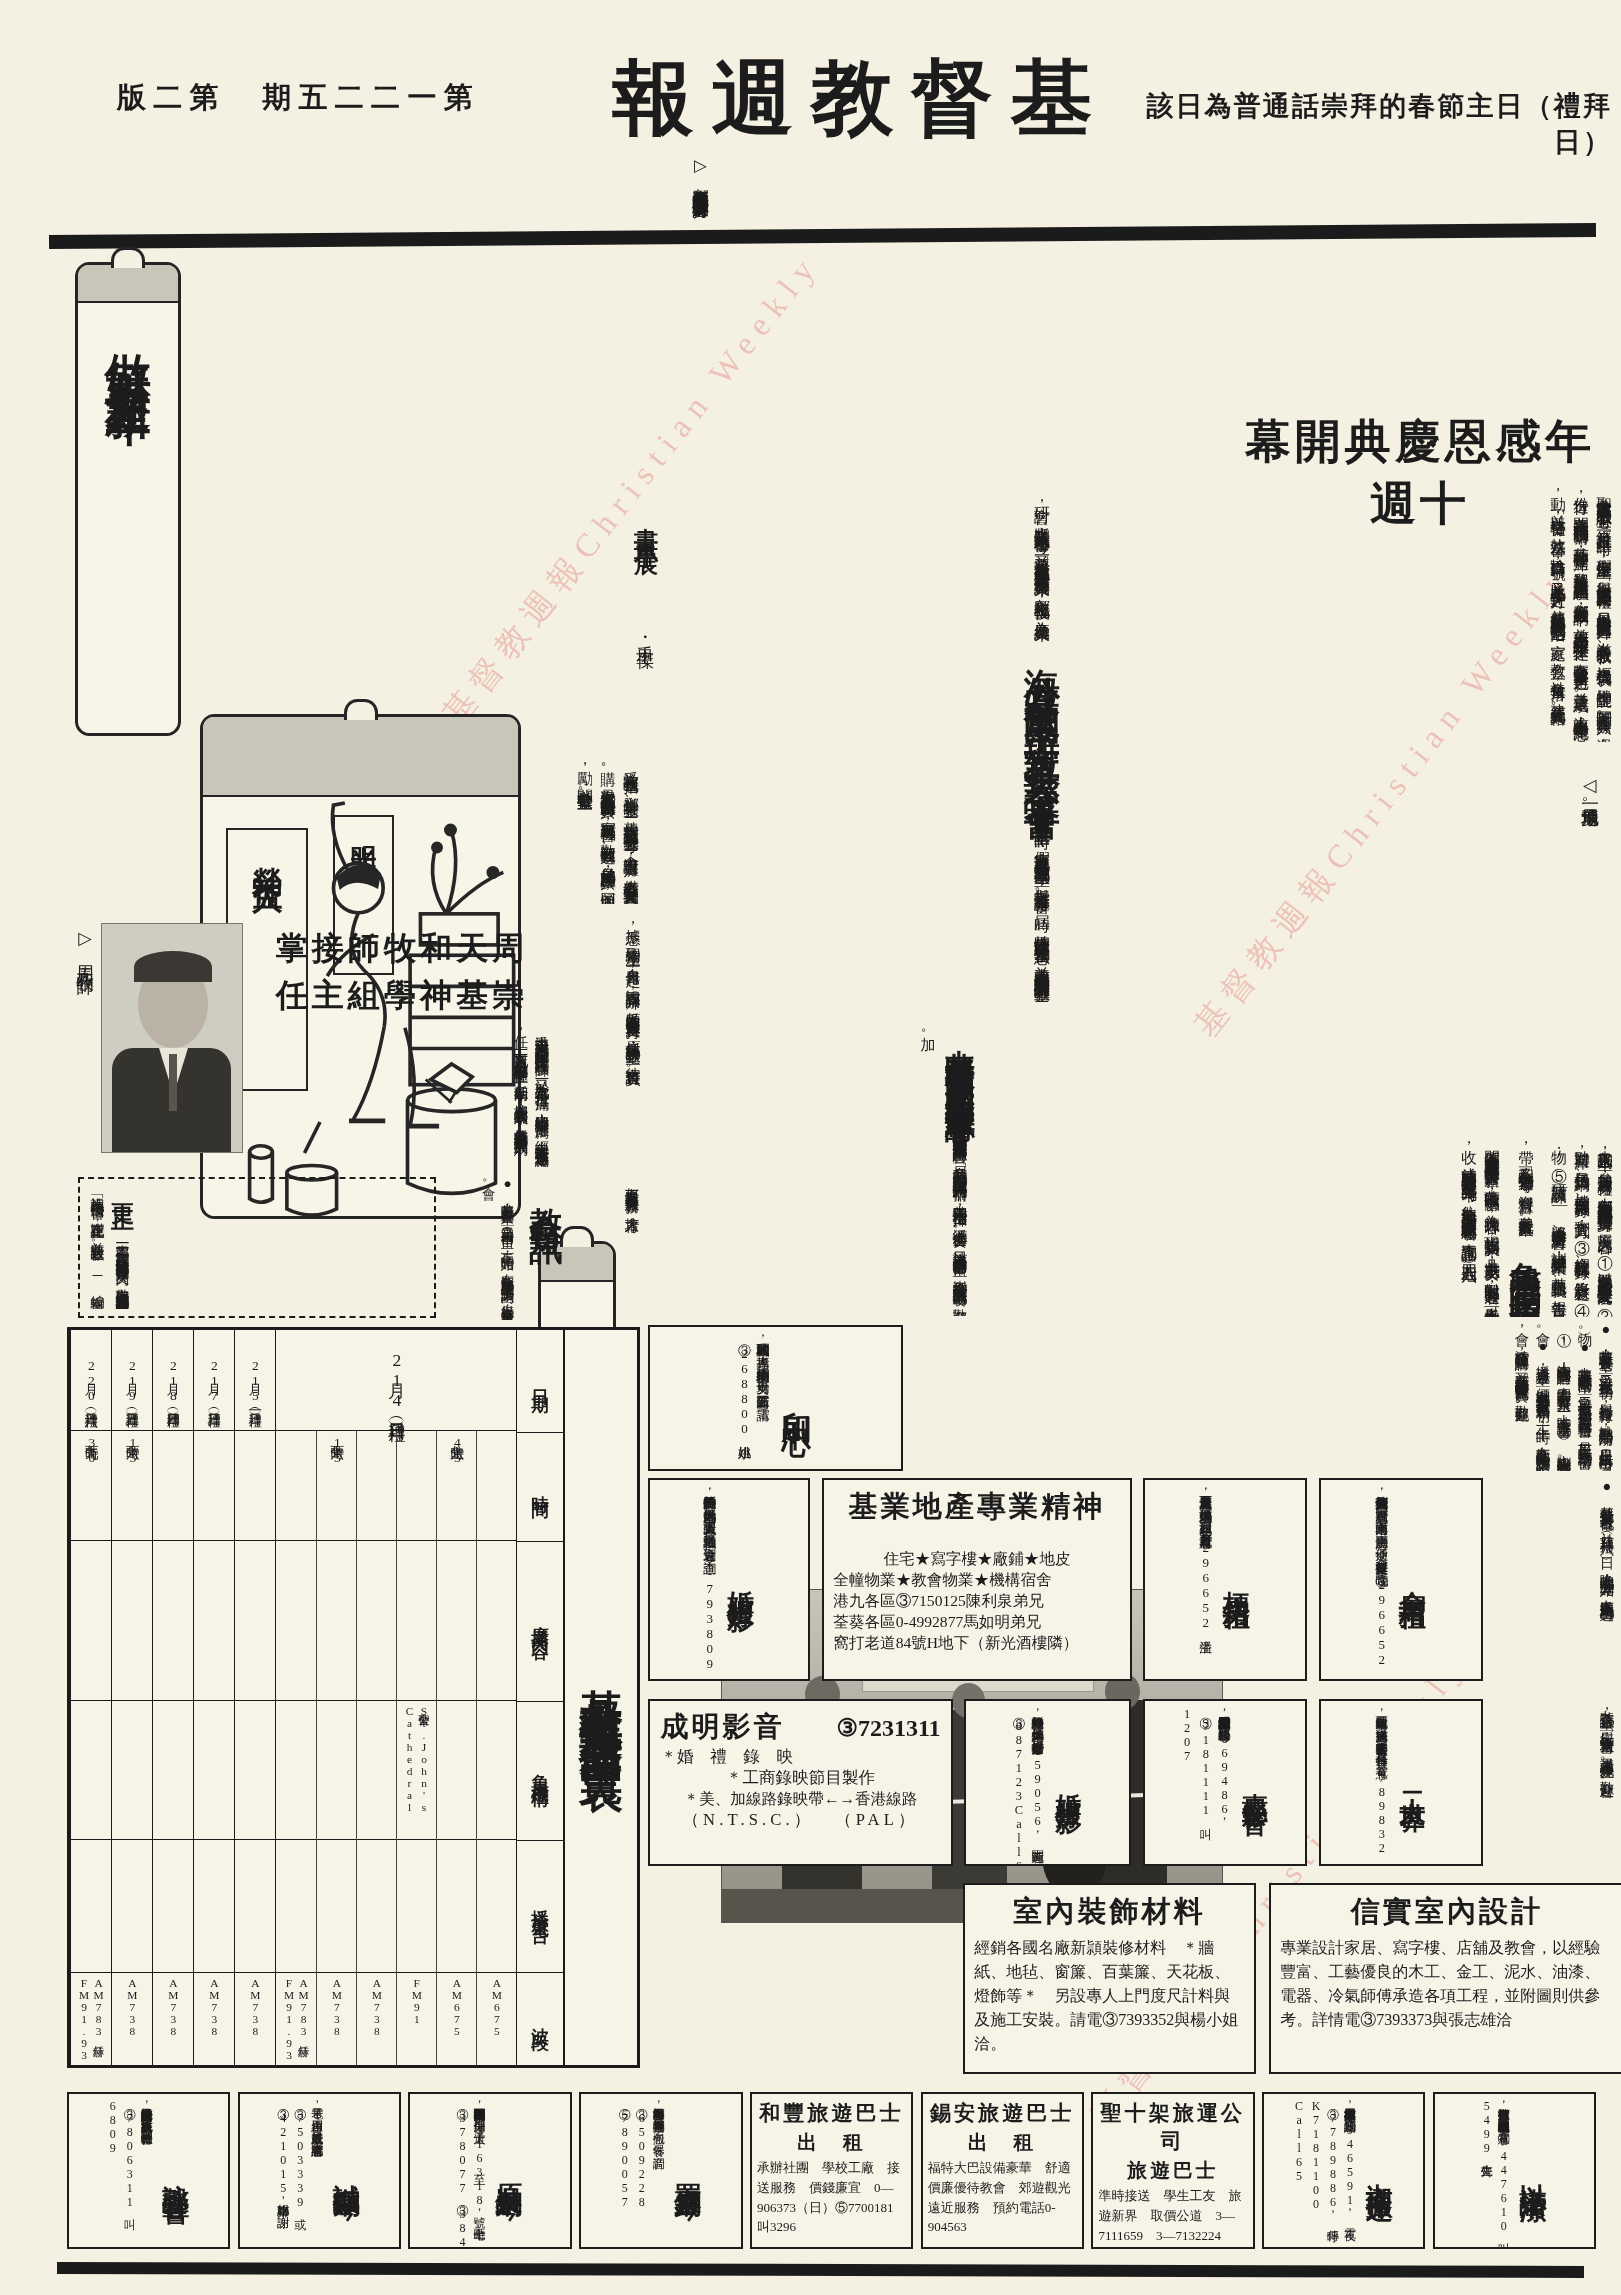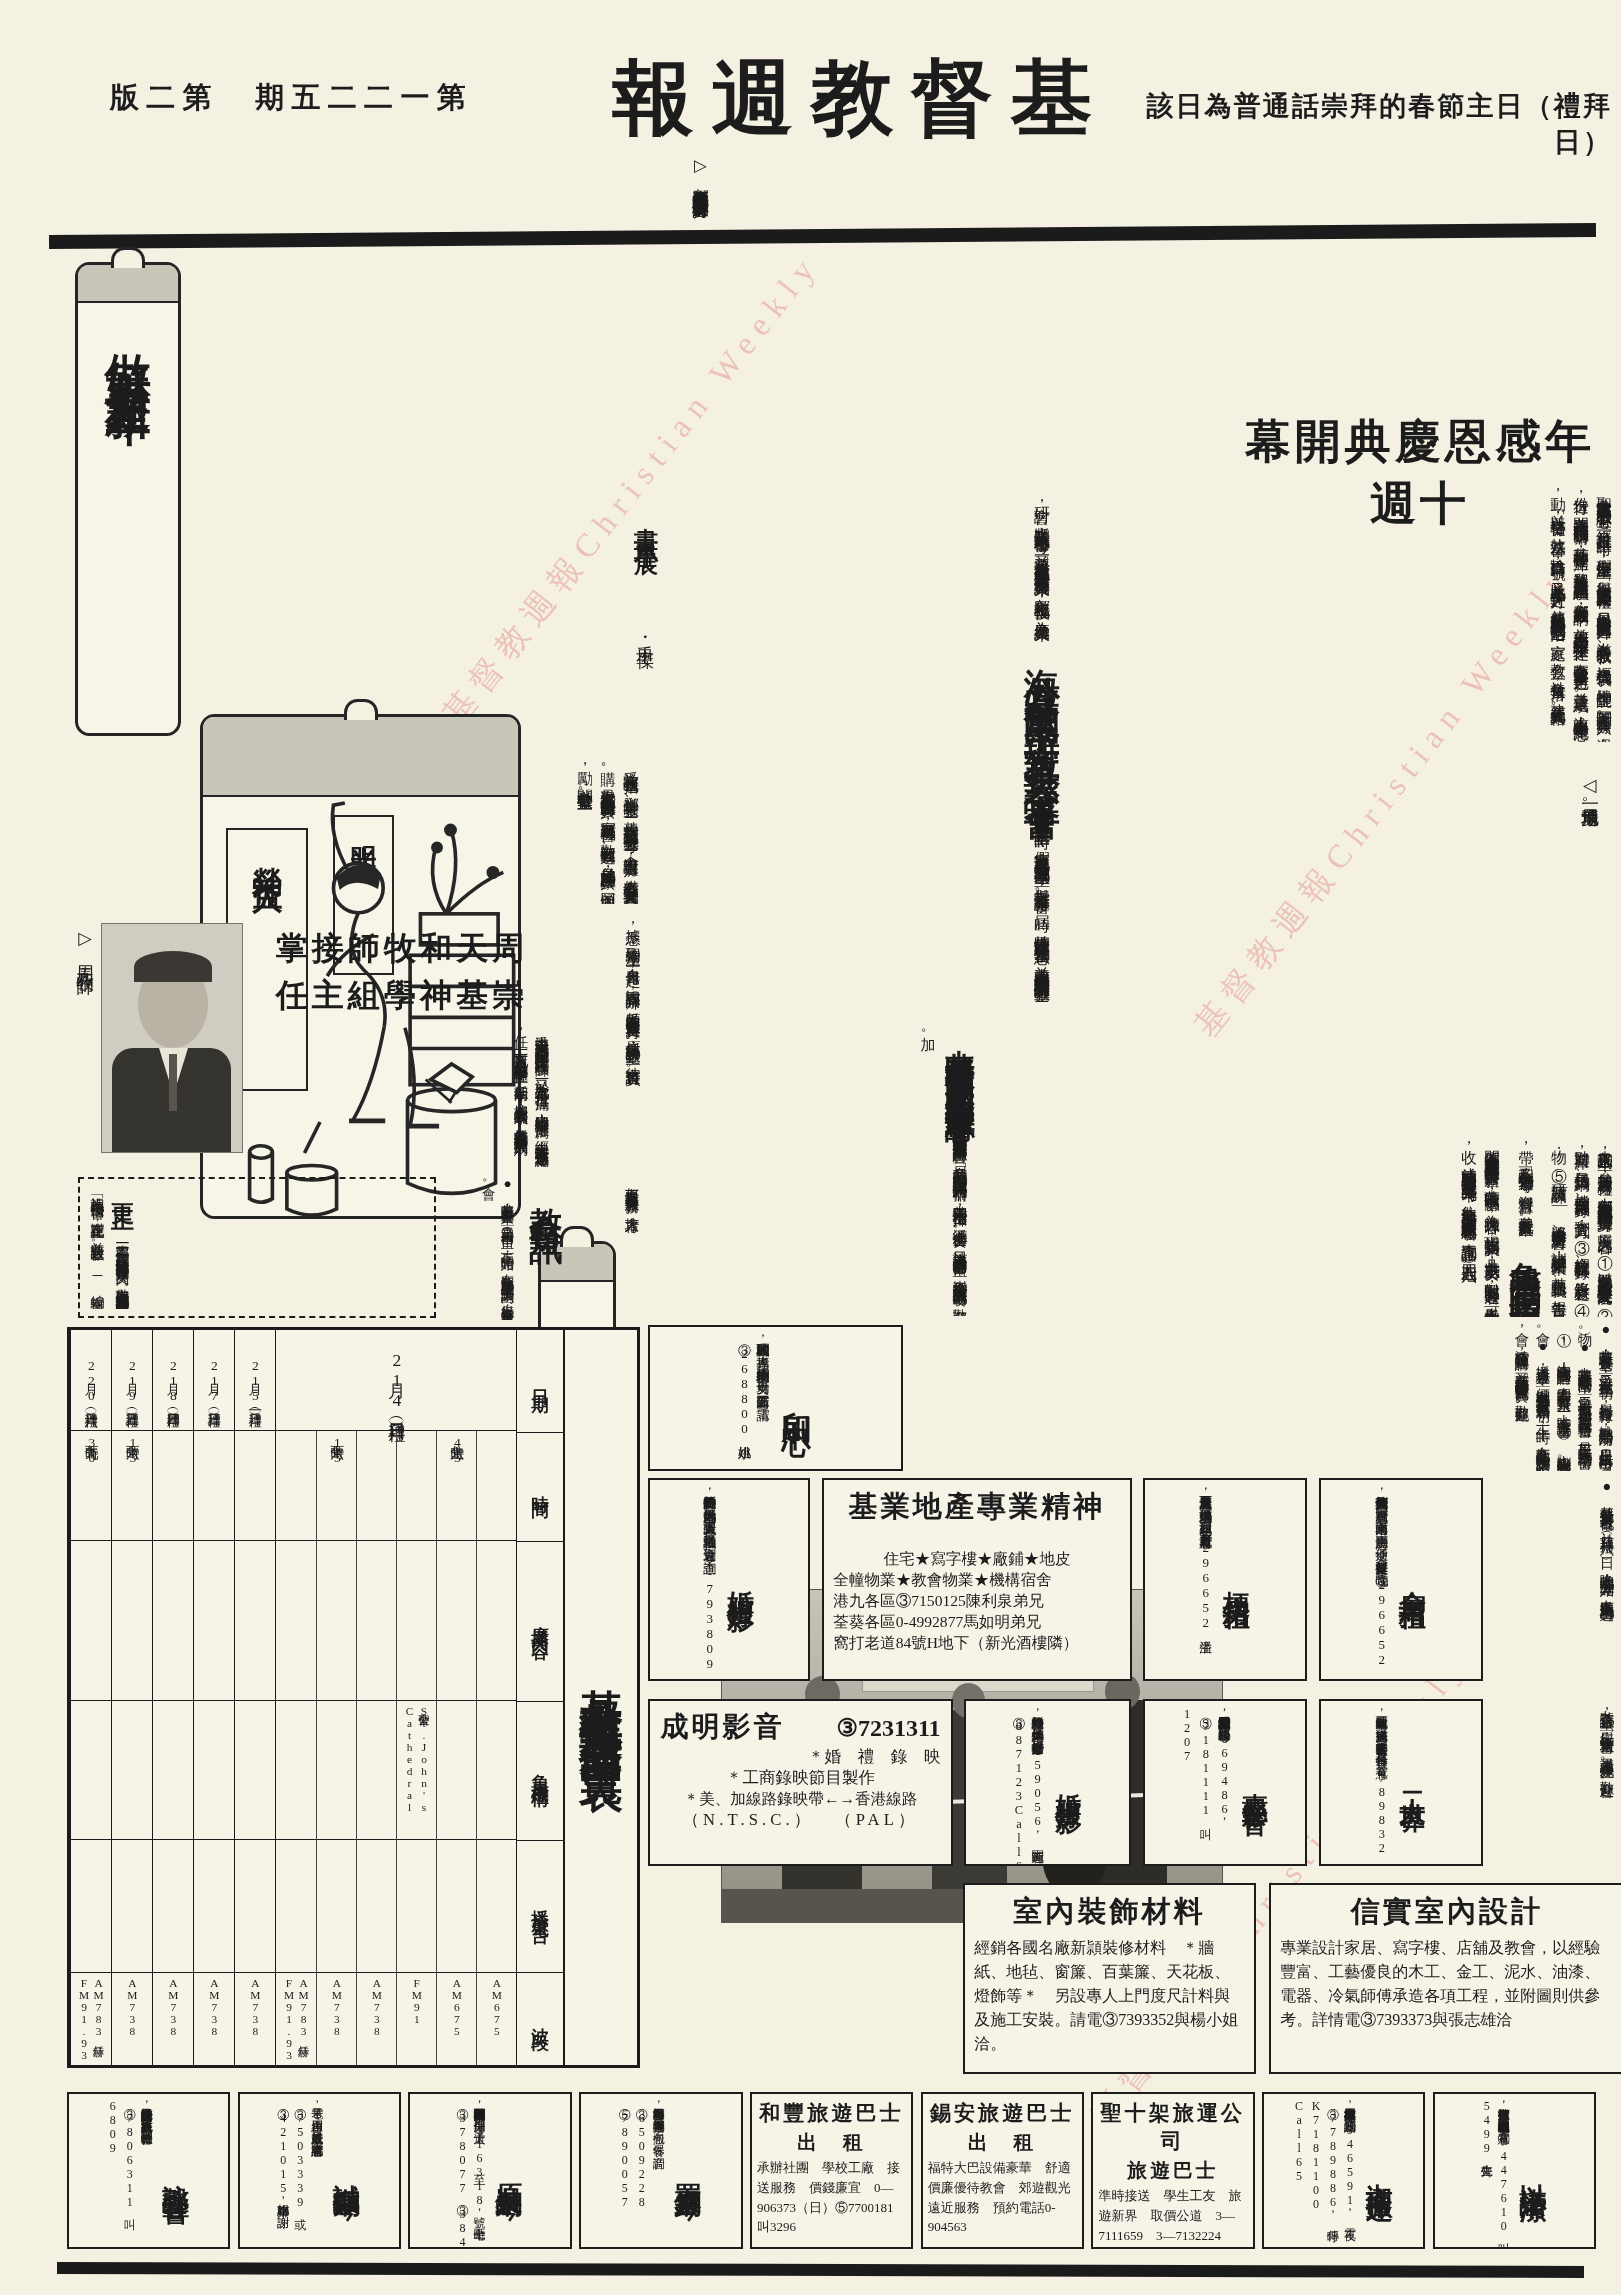--- a/index.html
+++ b/index.html
@@ -40,21 +40,21 @@
   #ads-bottom{display:flex;gap:7.3px;}
   .bad{flex:1;border:2.6px solid #1c1c1c;background:#f6f3e7;box-sizing:border-box;padding:5.2px;overflow:hidden;}
   .bad .inner-v{display:flex;flex-direction:row-reverse;height:100%;justify-content:center;gap:3.1px;}
   .wavy{border:2.1px dashed #1c1c1c;}
 </style>
 </head>
 <body>
 
 <div id="page">
 
-  <div class="abs" style="left:110px;top:78px;font-size:29px;font-weight:bold;letter-spacing:7.3px;">版二第　期五二二一第</div>
+  <div class="abs" style="left:117px;top:78px;font-size:29px;font-weight:bold;letter-spacing:7.3px;">版二第　期五二二一第</div>
   <div class="abs" style="left:586px;top:44px;width:550px;text-align:center;font-size:82px;font-weight:bold;letter-spacing:17.6px;">報週教督基</div>
   <div class="abs" style="left:1099px;top:88px;width:513px;text-align:right;font-size:27px;font-weight:bold;letter-spacing:2.1px;direction:rtl;">該日為普通話崇拜的春節主日（禮拜日）</div>
   <div class="abs rule" style="left:49px;top:229px;width:1547px;height:13.5px;transform:rotate(-0.45deg);"></div>
 
   <div class="watermark" style="left:337px;top:467px;">基督教週報Christian Weekly</div>
   <div class="watermark" style="left:1089px;top:778px;">基督教週報Christian Weekly</div>
   <div class="watermark" style="left:156px;top:1555px;">基督教週報Christian Weekly</div>
   <div class="watermark" style="left:985px;top:1866px;">基督教週報Christian Weekly</div>
 
   <div class="abs scroll" style="left:75px;top:262px;width:106px;height:474px;">
@@ -481,21 +481,21 @@
       <span class="v adbody-v" style="height:100%;">黃大仙豪苑新光酒樓側，高層視野廣，向南三面單邊，兩房壹廳，交通便，租基督徒家庭。晚電③296652</span>
     </div>
   </div>
   <div class="abs v bodytext" style="left:1497px;top:1478px;width:120px;height:203px;font-size:14.5px;line-height:21px;">●基督徒聚會定於二月廿七日、廿八日（禮拜六、日），晚上七時四十五分開始，在香港跑馬地山村道</div>
 
   <div class="abs boxad" style="left:648px;top:1699px;width:305px;height:167px;padding:7.3px 10.4px;">
     <div style="display:flex;justify-content:space-between;align-items:baseline;">
       <span class="adtitle-h" style="font-size:28px;">成明影音</span>
       <span style="font-size:24px;font-weight:bold;">③7231311</span>
     </div>
-    <div class="adbody-h" style="font-size:16.6px;text-align:right;">＊婚　禮　錄　映</div>
+    <div class="adbody-h" style="font-size:16.6px;text-align:left;">＊婚　禮　錄　映</div>
     <div class="adbody-h" style="font-size:16.6px;text-align:center;">＊工商錄映節目製作</div>
     <div class="adbody-h" style="font-size:15.6px;text-align:center;">＊美、加線路錄映帶←→香港線路</div>
     <div class="adbody-h" style="font-size:16.6px;text-align:center;letter-spacing:4.1px;">（N.T.S.C.）　（PAL）</div>
   </div>
   <div class="abs boxad" style="left:964px;top:1699px;width:167px;height:167px;padding:6.2px;">
     <div style="display:flex;flex-direction:row-reverse;height:100%;gap:4.1px;justify-content:center;">
       <span class="v adtitle-v" style="align-self:center;font-size:26px;">婚禮錄影</span>
       <span class="v adbody-v" style="height:100%;font-size:12.4px;">特約外影親愛精誠，主內弟兄姊妹特價，登打士街好景商場③859056，近花園街③887123Call6089</span>
     </div>
   </div>

